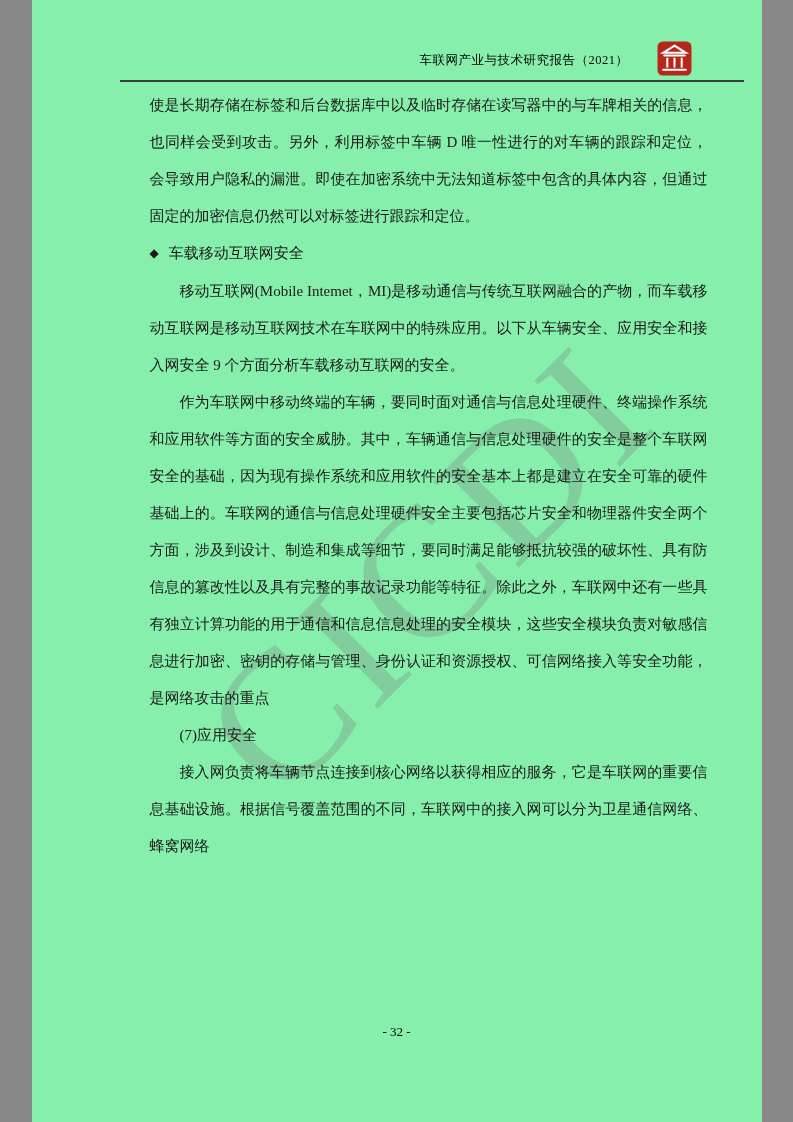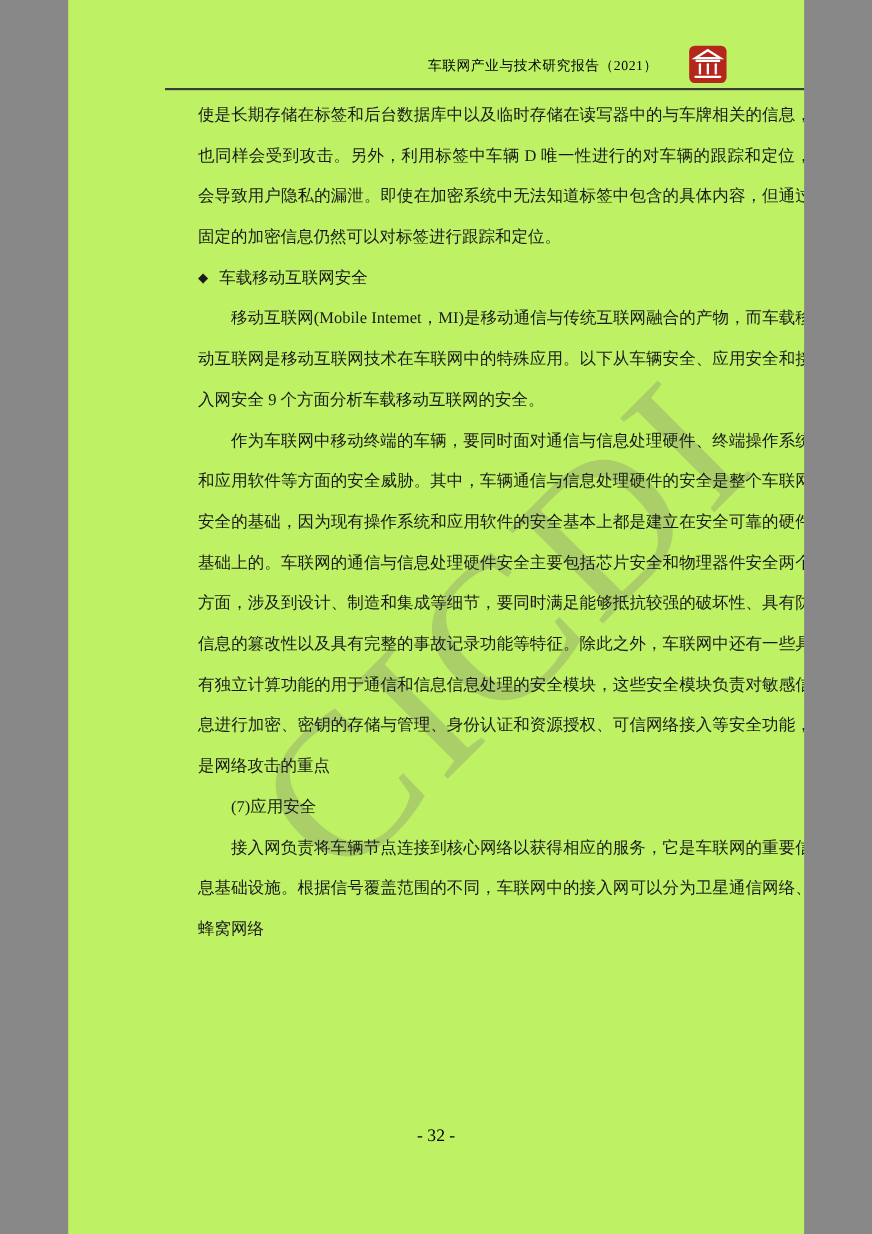--- a/index.html
+++ b/index.html
@@ -1,22 +1,22 @@
 <!DOCTYPE html>
 <html><head>
 <meta charset="utf-8">
 <style>
   * { margin: 0; padding: 0; box-sizing: border-box; }
   html, body { background: #888; }
   .page {
     position: relative;
-    width: 669px;
+    width: 730px;
     height: 1122px;
     margin: 0 auto;
-    background: #bef264;
+    background: #86efac;
     overflow: hidden;
     font-family: "Liberation Serif", "DejaVu Serif", serif;
     color: #1a1a1a;
   }
 
   
   .header-title {
     position: absolute;
     top: 52px;
     right: 133px;
@@ -81,21 +81,21 @@
     top: -1px;
   }
 
   
   .footer {
     position: absolute;
     top: 1024px;
     left: 0;
     width: 100%;
     text-align: center;
-    font-size: 16px;
+    font-size: 13px;
     color: #000;
     z-index: 2;
   }
 </style>
 </head>
 <body>
 
 <div class="page">
 
   <div class="header-title">车联网产业与技术研究报告（2021）</div>

